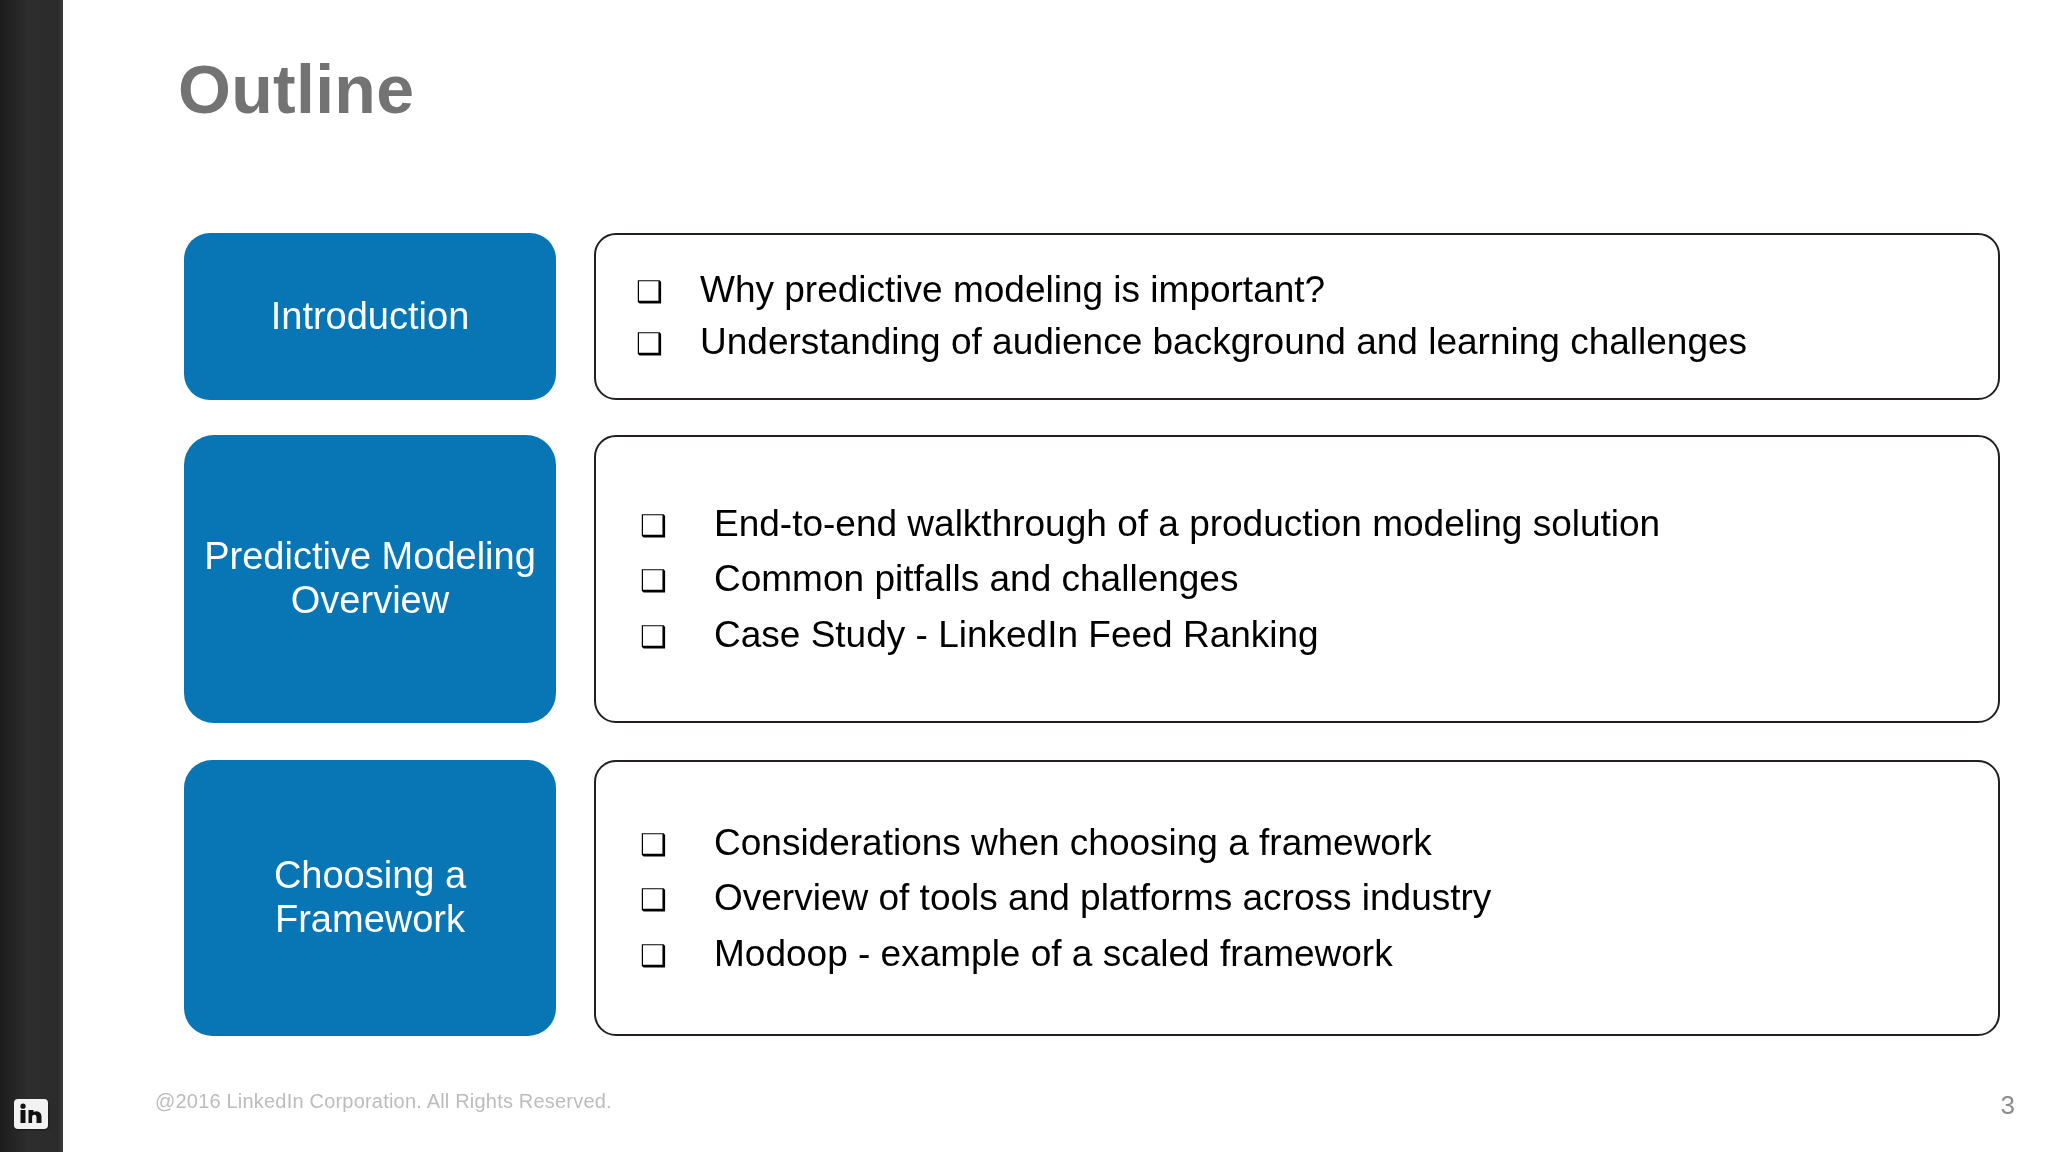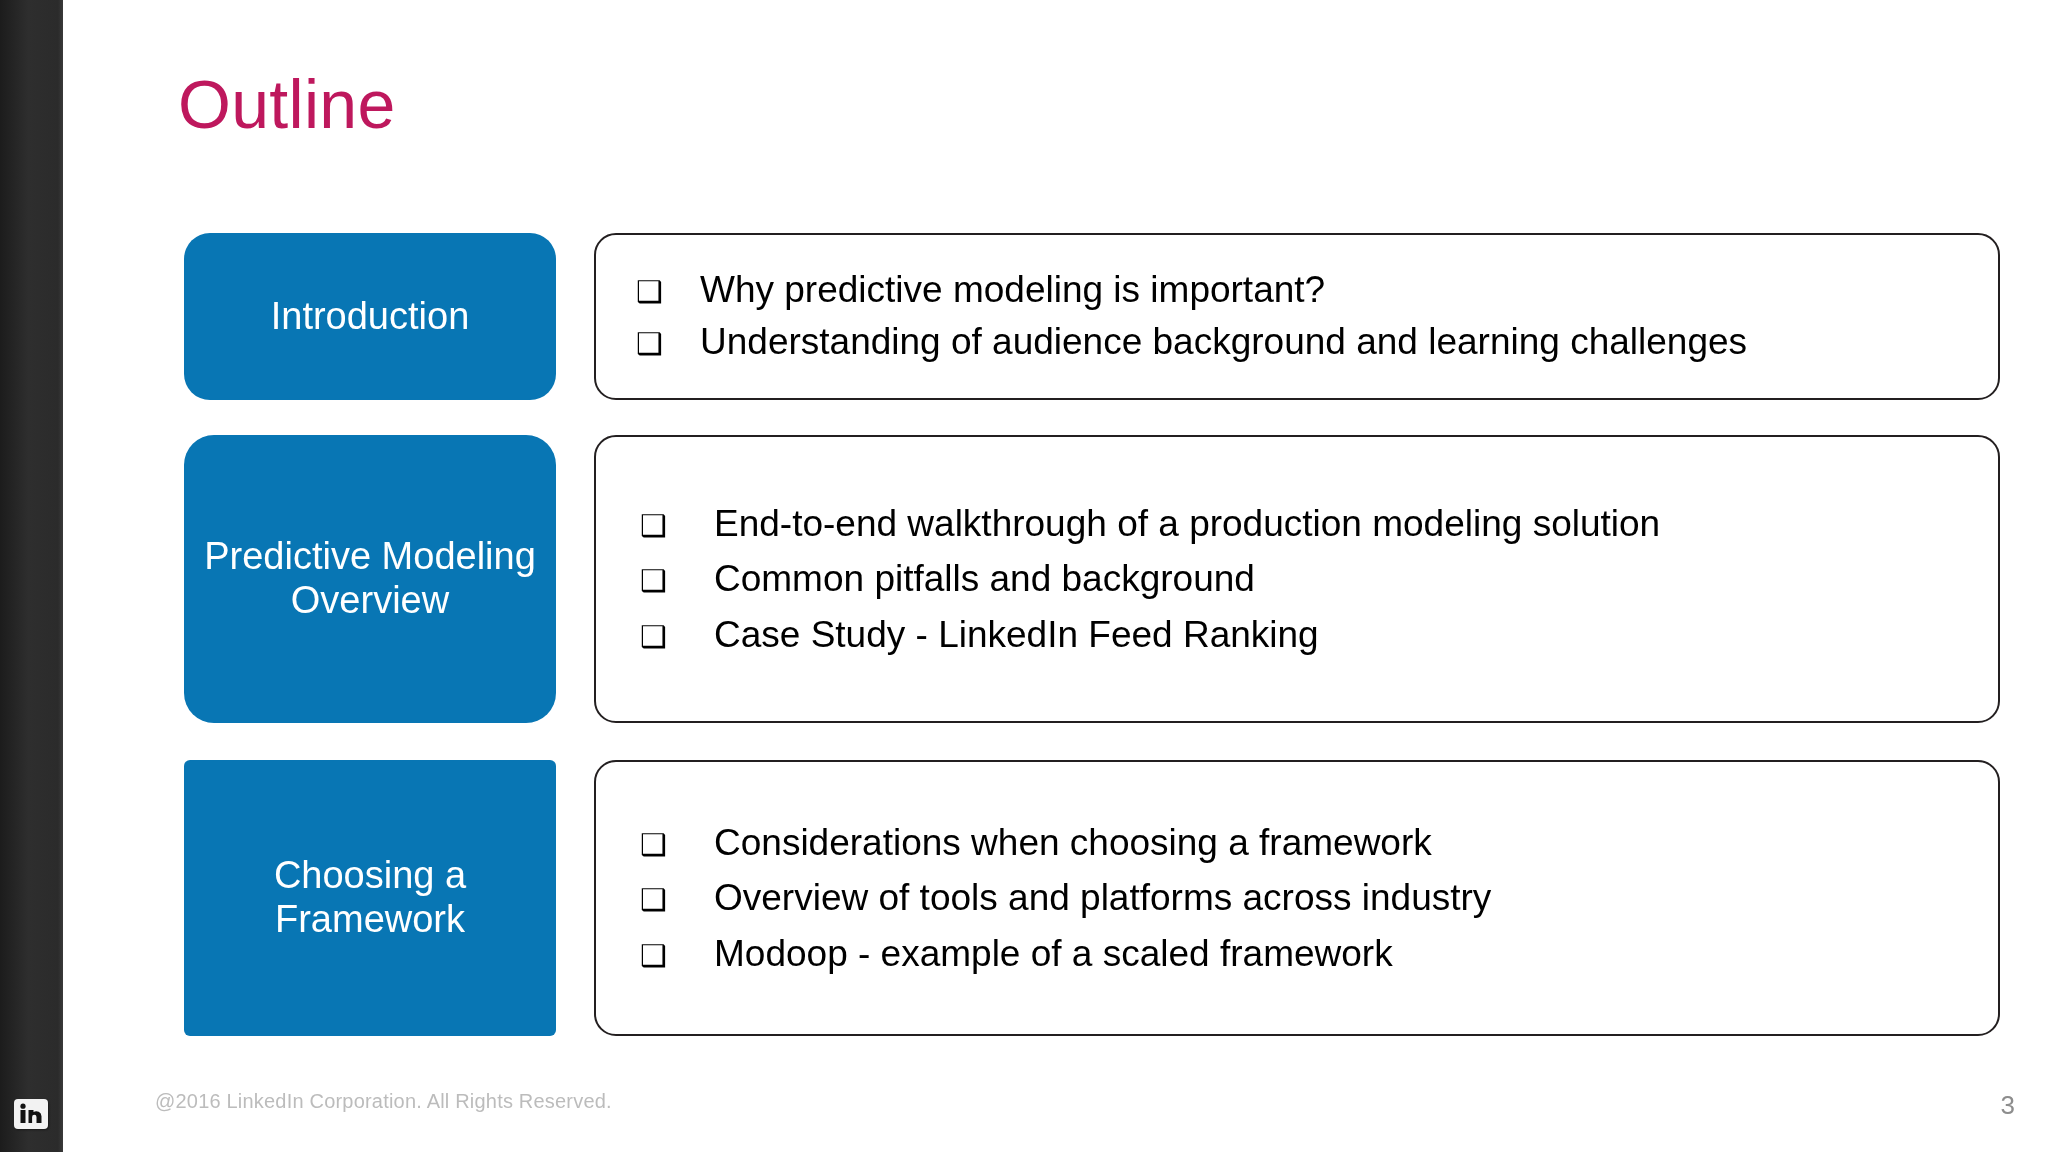--- a/index.html
+++ b/index.html
@@ -37,24 +37,24 @@
     display: flex;
     align-items: center;
     justify-content: center;
   }
   .li-logo svg { display:block; }
 
   
   .page-title {
     position: absolute;
     left: 178px;
-    top: 65px;
+    top: 50px;
     font-size: 68px;
-    font-weight: 400;
-    color: #be185d;
+    font-weight: 700;
+    color: #737373;
     letter-spacing: 0.3px;
     line-height: 1.15;
   }
 
   
   .row {
     position: absolute;
     left: 0;
     right: 0;
   }
@@ -75,21 +75,21 @@
     justify-content: center;
     text-align: center;
     color: #ffffff;
     font-size: 38px;
     font-weight: 400;
     line-height: 1.15;
     box-sizing: border-box;
     padding: 16px 14px;
   }
   .row-2 .chip { border-radius: 30px; }
-  .row-3 .chip { border-radius: 6px; }
+  .row-3 .chip { border-radius: 28px; }
 
   .panel {
     position: absolute;
     left: 594px;
     right: 48px;
     top: 0;
     bottom: 0;
     border: 2px solid #231f20;
     border-radius: 22px;
     background: #ffffff;
@@ -186,21 +186,21 @@
   <div class="row row-2">
     <div class="chip">Predictive Modeling Overview</div>
     <div class="panel">
       <ul class="bullets">
         <li class="bullet">
           <span class="marker">❑</span>
           <span class="btext">End-to-end walkthrough of a production modeling solution</span>
         </li>
         <li class="bullet">
           <span class="marker">❑</span>
-          <span class="btext">Common pitfalls and background</span>
+          <span class="btext">Common pitfalls and challenges</span>
         </li>
         <li class="bullet">
           <span class="marker">❑</span>
           <span class="btext">Case Study - LinkedIn Feed Ranking</span>
         </li>
       </ul>
     </div>
   </div>
 
   <div class="row row-3">

